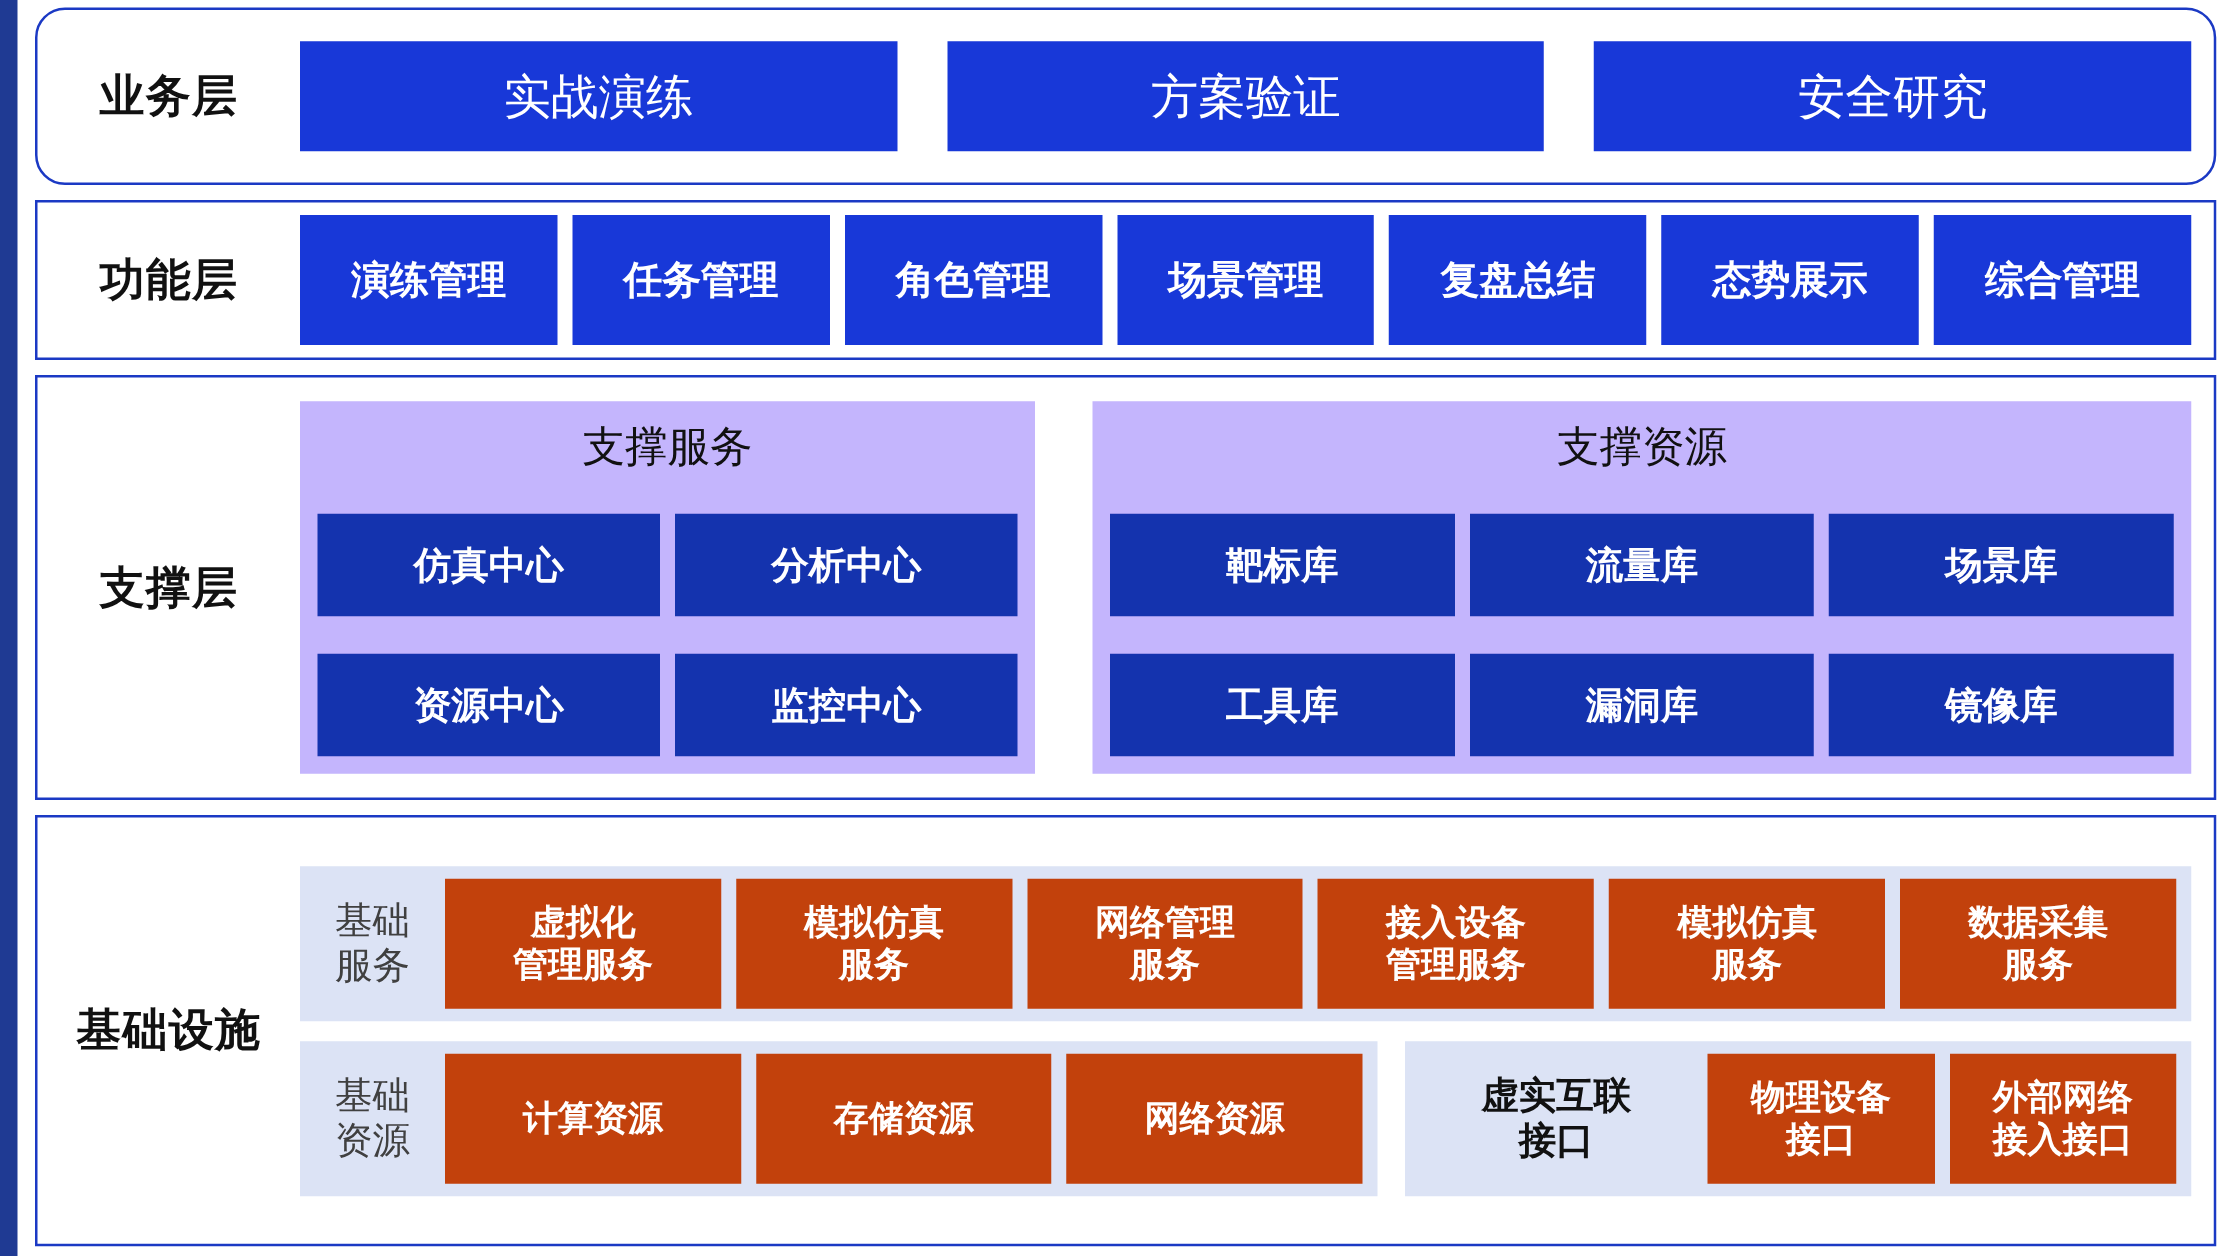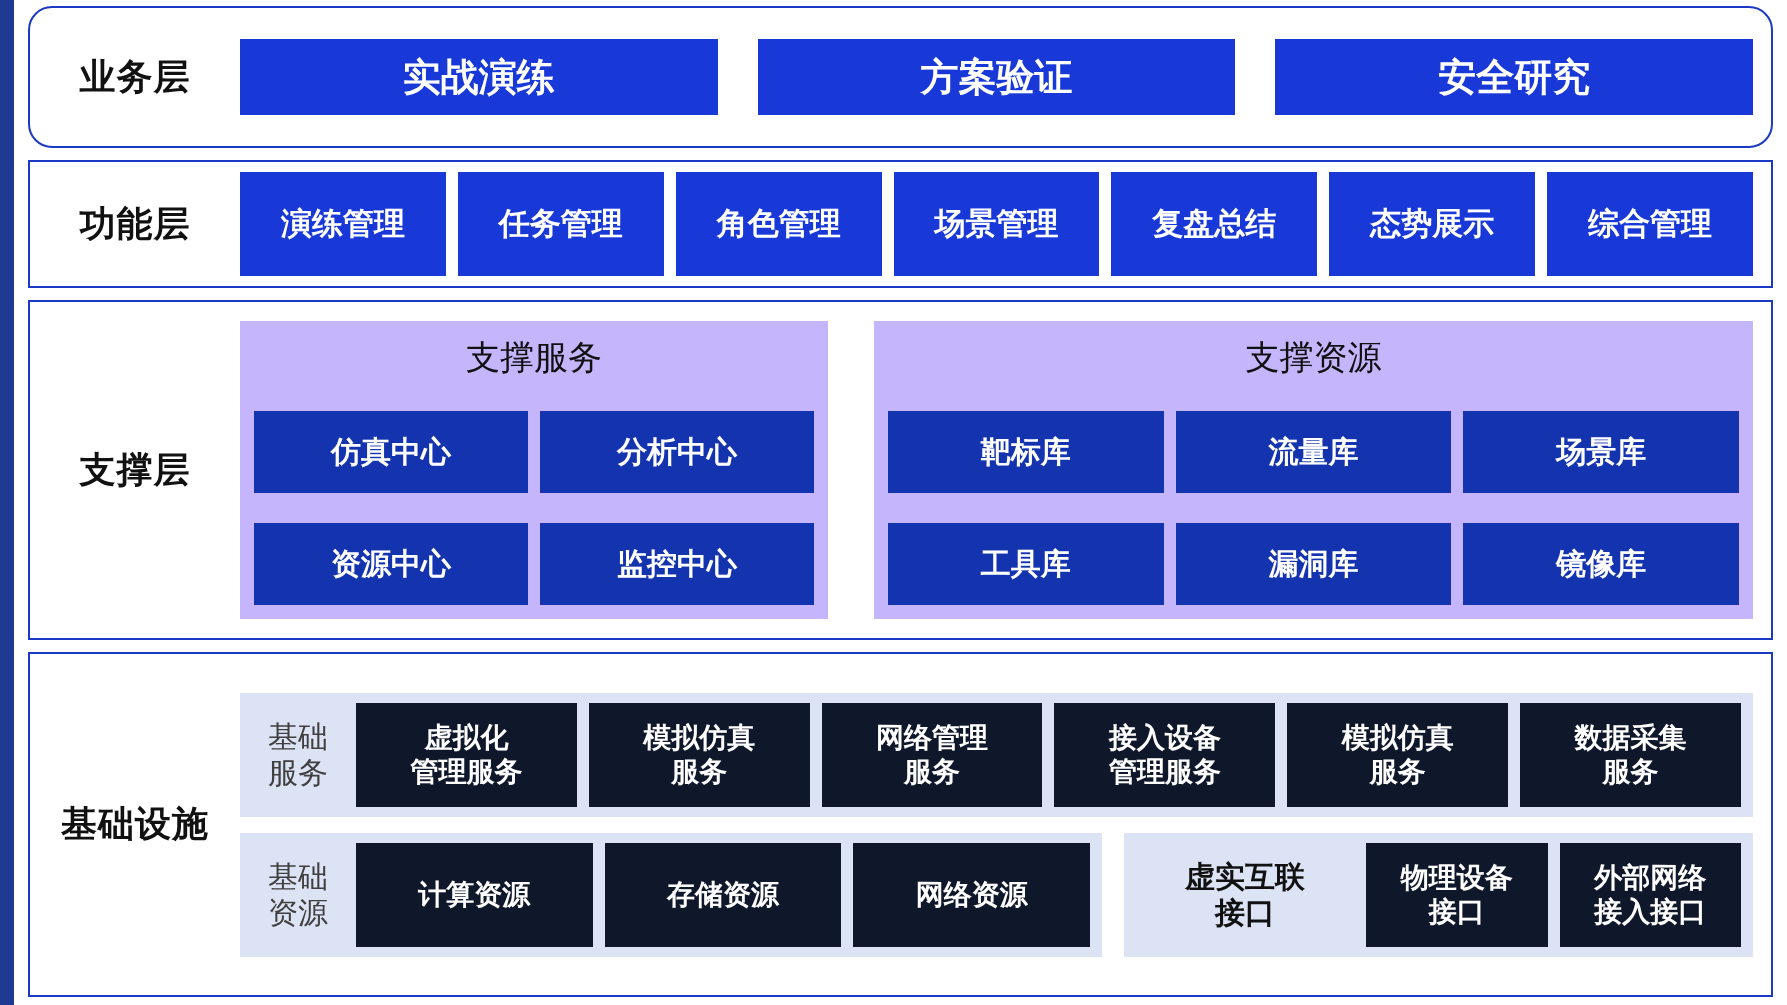--- a/index.html
+++ b/index.html
@@ -62,25 +62,25 @@
 
   
   .layer-business { height: 142px; border-radius: 24px; }
   .biz-row {
     display: flex;
     gap: 40px;
     padding-right: 18px;
   }
   .biz-card {
     flex: 1 1 0;
-    height: 76px;
+    height: 88px;
     background: #1838d8;
     color: #ffffff;
     font-size: 38px;
-    font-weight: bold;
+    font-weight: normal;
     display: flex;
     align-items: center;
     justify-content: center;
   }
 
   
   .layer-function { height: 128px; }
   .fn-row {
     display: flex;
     gap: 12px;
@@ -165,21 +165,21 @@
     white-space: pre-line;
   }
   .infra-cards {
     flex: 1 1 auto;
     display: flex;
     gap: 12px;
   }
   .infra-card {
     flex: 1 1 0;
     height: 104px;
-    background: #0f172a;
+    background: #c2410c;
     color: #ffffff;
     font-size: 28px;
     font-weight: bold;
     line-height: 1.2;
     display: flex;
     align-items: center;
     justify-content: center;
     text-align: center;
     white-space: pre-line;
   }

